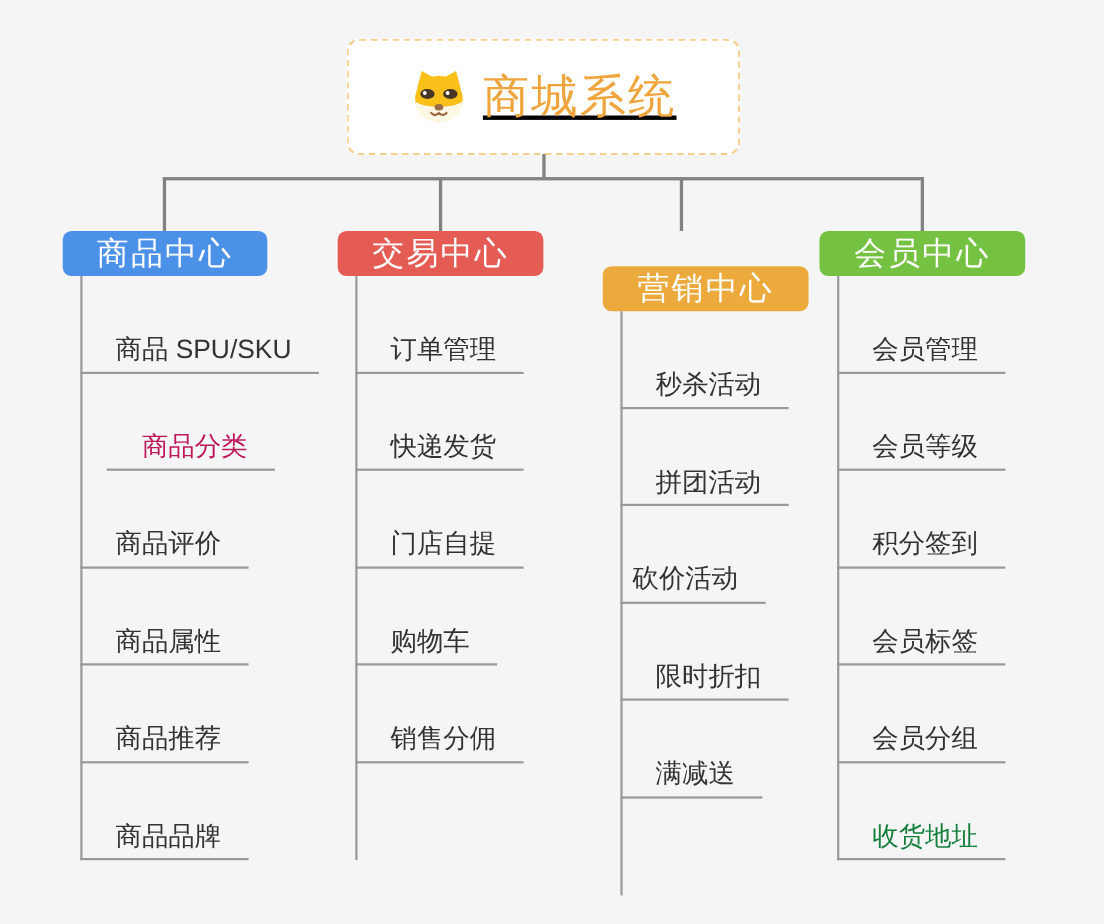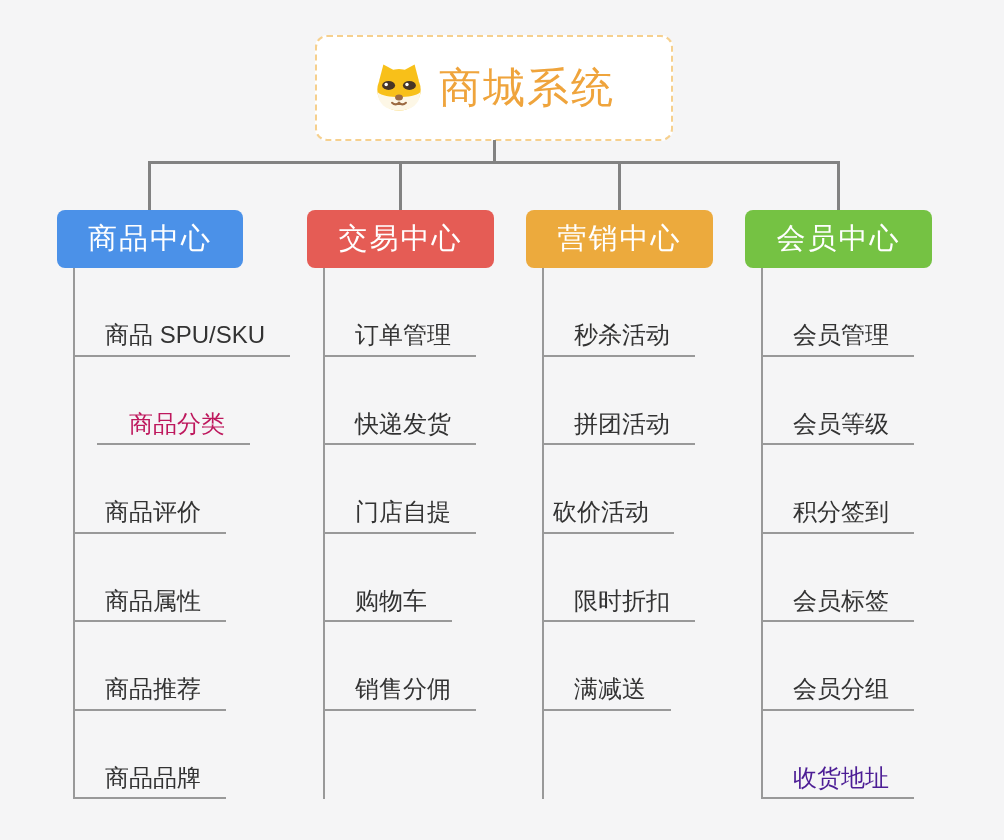--- a/index.html
+++ b/index.html
@@ -4,36 +4,36 @@
 <style>
   * { margin:0; padding:0; box-sizing:border-box; }
   html,body { background:#f5f5f6; }
   body { font-family:"Liberation Sans","DejaVu Sans",sans-serif; }
 
   .canvas { position:relative; width:1004px; height:840px; background:#f5f5f6; overflow:hidden; }
 
   .root-node {
     position:absolute; left:315px; top:35px; width:358px; height:106px;
     background:#ffffff; border:2px dashed #f6d08e; border-radius:12px;
-    display:flex; align-items:center; justify-content:center; gap:14px;
+    display:flex; align-items:center; justify-content:center; gap:14px;text-decoration:underline;
   }
   .dog-icon { width:52px; height:52px; display:flex; }
   .root-title { font-size:42px; font-weight:500; letter-spacing:2px; line-height:1; }
 
   .conn { position:absolute; background:#828282; }
   .conn.stem  { left:493px; top:140px; width:3px; height:23px; }
   .conn.hbar  { left:148px; top:161px; width:692px; height:3px; }
   .conn.stub1 { left:148px; top:161px; width:3px; height:49px; }
   .conn.stub2 { left:399px; top:161px; width:3px; height:49px; }
   .conn.stub3 { left:618px; top:161px; width:3px; height:49px; }
   .conn.stub4 { left:837px; top:161px; width:3px; height:49px; }
 
   .branch-column { position:absolute; top:210px; }
   .branch-node {
-    height:58px; border-radius:8px; color:#ffffff; font-size:29px;
+    height:41px; border-radius:8px; color:#ffffff; font-size:29px;
     letter-spacing:2px; display:flex; align-items:center; justify-content:center;
   }
   .rows { position:relative; height:531px; }
   .vline { position:absolute; left:16px; top:0; width:2px; height:531px; background:#999999; }
   .leaf-row { height:88.5px; display:flex; align-items:flex-end; padding-left:16px; }
   .leaf {
     border-bottom:2px solid #15803d; padding:0 25px 6px 32px;
     font-size:24px; color:#333333; white-space:nowrap; line-height:1.1;
   }
 </style>
@@ -106,21 +106,21 @@
             <div class="leaf" style="color: rgb(51, 51, 51); border-bottom-color: rgb(153, 153, 153);">门店自提</div>
           </div>
           <div class="leaf-row">
             <div class="leaf" style="color: rgb(51, 51, 51); border-bottom-color: rgb(153, 153, 153);">购物车</div>
           </div>
           <div class="leaf-row">
             <div class="leaf" style="color: rgb(51, 51, 51); border-bottom-color: rgb(153, 153, 153);">销售分佣</div>
           </div>
         </div>
       </div>
-      <div class="branch-column" style="left: 526px; width: 187px;">
+      <div class="branch-column" style="left: 548px; width: 187px; margin-top: 32px;">
         <div class="branch-node" style="background: rgb(236, 170, 61);">营销中心</div>
         <div class="rows">
           <div class="vline" style="background: rgb(153, 153, 153);"></div>
           <div class="leaf-row">
             <div class="leaf" style="color: rgb(51, 51, 51); border-bottom-color: rgb(153, 153, 153);">秒杀活动</div>
           </div>
           <div class="leaf-row">
             <div class="leaf" style="color: rgb(51, 51, 51); border-bottom-color: rgb(153, 153, 153);">拼团活动</div>
           </div>
           <div class="leaf-row">
@@ -147,19 +147,19 @@
           <div class="leaf-row">
             <div class="leaf" style="color: rgb(51, 51, 51); border-bottom-color: rgb(153, 153, 153);">积分签到</div>
           </div>
           <div class="leaf-row">
             <div class="leaf" style="color: rgb(51, 51, 51); border-bottom-color: rgb(153, 153, 153);">会员标签</div>
           </div>
           <div class="leaf-row">
             <div class="leaf" style="color: rgb(51, 51, 51); border-bottom-color: rgb(153, 153, 153);">会员分组</div>
           </div>
           <div class="leaf-row">
-            <div class="leaf" style="color: #4c1d95; border-bottom-color: rgb(153, 153, 153);">收货地址</div>
+            <div class="leaf" style="color: #15803d; border-bottom-color: rgb(153, 153, 153);">收货地址</div>
           </div>
         </div>
       </div>
     </div>
 
 </div>
 
 </body></html>

